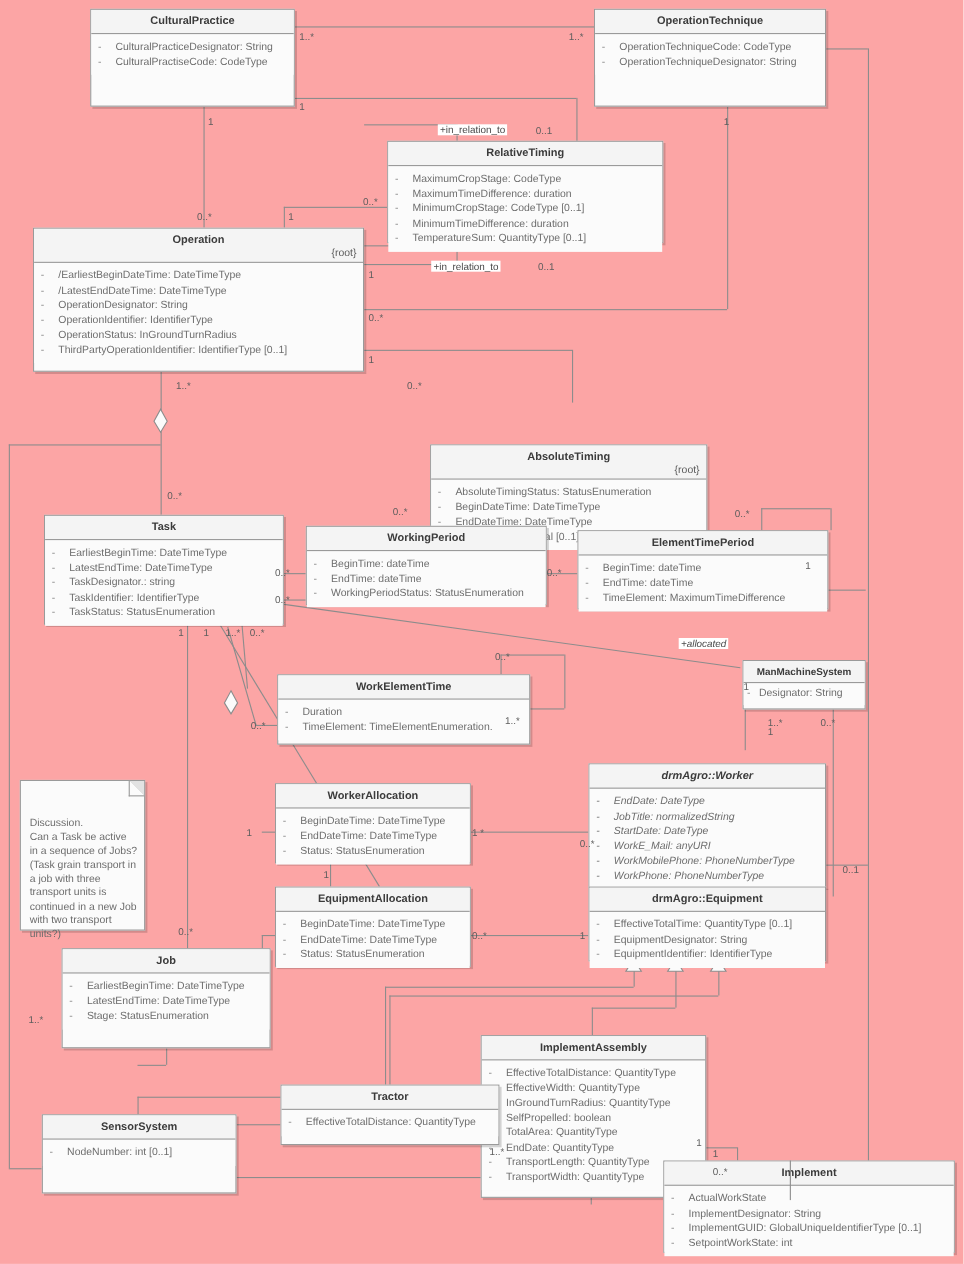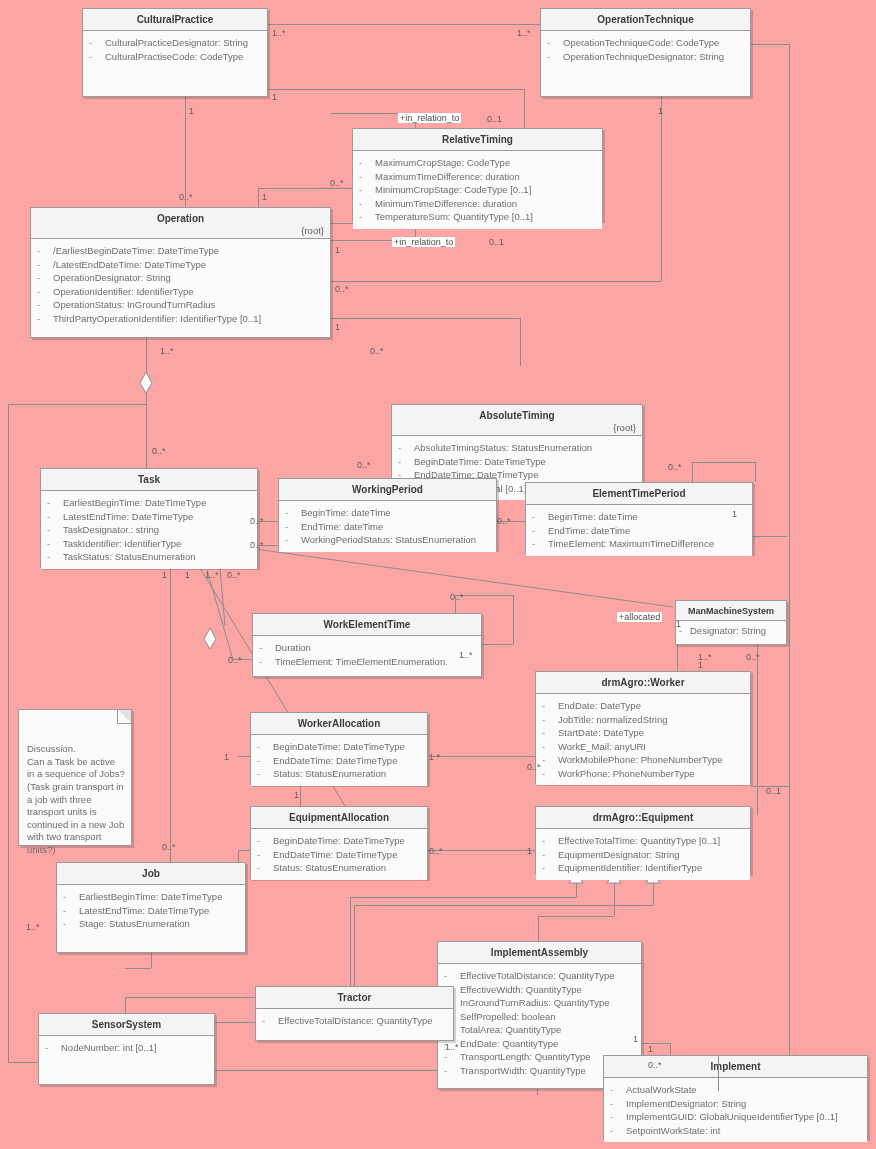--- a/index.html
+++ b/index.html
@@ -387,21 +387,21 @@
           <span class="dash">-</span>
           <span>EndDateTime: DateTimeType</span>
         </div>
       <div class="attr">
           <span class="dash">-</span>
           <span>Status: StatusEnumeration</span>
         </div>
     </div>
   </div>
 
-  <div class="uml" style="left:535px;top:671px;width:216px;height:113px;">
+  <div class="uml" style="left:535px;top:694px;width:216px;height:113px;font-style:italic;">
     <div class="hdr">drmAgro::Worker</div>
     <div class="body">
       <div class="attr">
           <span class="dash">-</span>
           <span>EndDate: DateType</span>
         </div>
       <div class="attr">
           <span class="dash">-</span>
           <span>JobTitle: normalizedString</span>
         </div>
@@ -606,15 +606,15 @@
   <div class="mult" style="left:766px;top:786px;">0..1</div>
   <div class="mult" style="left:162px;top:842px;">0..*</div>
   <div class="mult" style="left:26px;top:922px;">1..*</div>
   <div class="mult" style="left:633px;top:1034px;">1</div>
   <div class="mult" style="left:648px;top:1044px;">1</div>
   <div class="mult" style="left:648px;top:1060px;">0..*</div>
   <div class="mult" style="left:445px;top:1042px;">1..*</div>
 
   <div class="role" style="left:398px;top:113px;background:#fff;padding:0 2px;">+in_relation_to</div>
   <div class="role" style="left:392px;top:237px;background:#fff;padding:0 2px;">+in_relation_to</div>
-  <div class="role" style="left:617px;top:612px;background:#fff;padding:0 2px;">+allocated</div>
+  <div class="role" style="left:617px;top:580px;background:#fff;padding:0 2px;font-style:italic;">+allocated</div>
 
 </div>
 
 </body></html>

